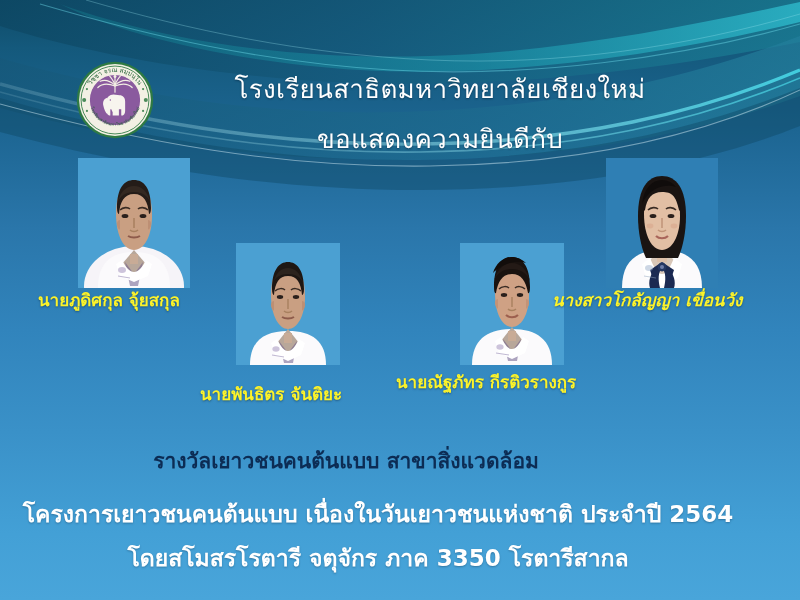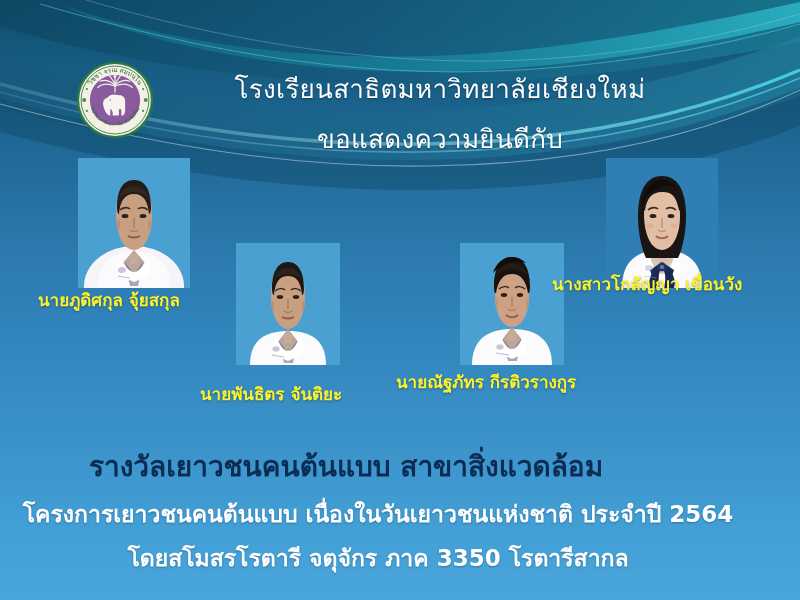--- a/index.html
+++ b/index.html
@@ -76,21 +76,21 @@
     text-shadow: 0 1px 2px rgba(10,40,70,0.5);
   }
 
   
   .award-title {
     position: absolute;
     left: 0; top: 444px;
     width: 692px;
     text-align: center;
     color: #0c2c54;
-    font-size: 28px;
+    font-size: 21px;
     font-weight: bold;
     white-space: nowrap;
   }
   .caption {
     position: absolute;
     left: 16px;
     width: 724px;
     text-align: center;
     color: #ffffff;
     font-size: 23px;
@@ -330,19 +330,19 @@
       <path d="M42,52 C45,49 50,49 52,51" stroke="#3a2c24" stroke-width="1.6" fill="none"></path>
       <path d="M60,51 C62,49 67,49 70,52" stroke="#3a2c24" stroke-width="1.6" fill="none"></path>
       <path d="M56,60 L56,70 M52,72 C54,74 58,74 60,72" stroke="#c09478" stroke-width="1.5" fill="none"></path>
       <path d="M50,78 C53,81 59,81 62,78" stroke="#a8655a" stroke-width="2.2" fill="none"></path>
       <ellipse cx="44" cy="68" rx="3.4" ry="2.4" fill="#d9a68c" opacity="0.6"></ellipse>
       <ellipse cx="68" cy="68" rx="3.4" ry="2.4" fill="#d9a68c" opacity="0.6"></ellipse>
       <ellipse cx="43" cy="110" rx="4" ry="3" fill="#9bb0cc" opacity="0.5"></ellipse>
       <path d="M38,118 L50,120" stroke="#8fa3bd" stroke-width="1" opacity="0.5"></path>
     </svg>
   </div>
-  <div class="name" style="left:552px; top:270px;">นางสาวโกลัญญา เขื่อนวัง</div>
+  <div class="name" style="left:552px; top:286px;font-style:italic;">นางสาวโกลัญญา เขื่อนวัง</div>
 
   <div class="award-title">รางวัลเยาวชนคนต้นแบบ  สาขาสิ่งแวดล้อม</div>
   <div class="caption l1">โครงการเยาวชนคนต้นแบบ เนื่องในวันเยาวชนแห่งชาติ ประจำปี 2564</div>
   <div class="caption l2">โดยสโมสรโรตารี  จตุจักร ภาค 3350 โรตารีสากล</div>
 
 </div>
 
 </body></html>

